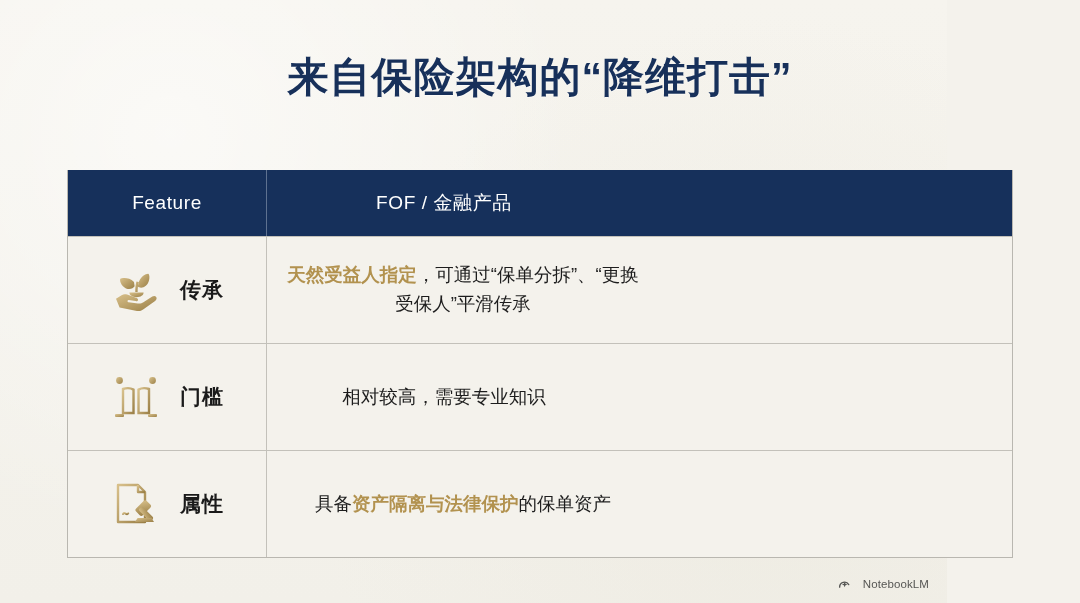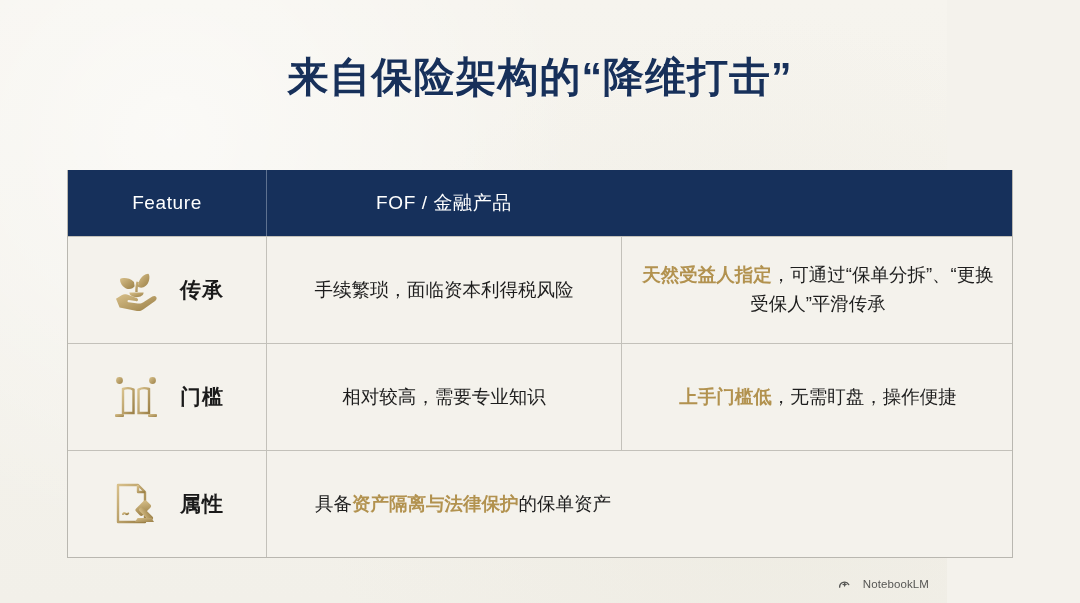--- a/index.html
+++ b/index.html
@@ -180,23 +180,20 @@
             <path d="M28.5 19.6c1.2-7.4 8.4-10.3 9.8-9.9 1.4 0.4 2.3 7.7-2.2 11.8-3.5 3.2-6.9 2.3-8.4 1.1z" fill="url(#g1)"></path>
 
             <path d="M26.4 17.5c-0.9 3.3-1.2 6.6-1.2 10.4h2.4c0-3.7 0.3-6.9 1.2-10z" fill="url(#g1)"></path>
 
             <path d="M19.4 28.6h14.2c0 2.8-3.1 4.6-7.1 4.6s-7.1-1.8-7.1-4.6z" fill="url(#g1)"></path>
 
             <path d="M6 34.8l5.6-3.6c1.9-1.2 3.6-1.3 5.5-0.6l8.9 3.2c1.6 0.6 2.1 1.3 2 2.1-0.1 0.9-1 1.4-2.3 1.2l-6.8-1c-0.8-0.1-1.3 0.3-1.4 0.9-0.1 0.7 0.4 1.2 1.2 1.3l9.1 1.2c2.4 0.3 3.9-0.1 5.6-1.2l8.9-5.7c1.5-1 3.1-0.7 3.9 0.5 0.8 1.2 0.4 2.7-1.1 3.8l-11.6 8.3c-2.5 1.8-4.8 2.2-7.8 1.5L9.6 43.6z" fill="url(#g1)"></path>
           </svg>
         </span>
         <span class="feature-label">传承</span>
-      </div>
-      <div class="td col-2">
-        <span class="cell-text">手续繁琐，面临资本利得税风险</span>
       </div>
       <div class="td col-3">
         <span class="cell-text">
           <span class="gold">天然受益人指定</span><span class="dark">，可通过“保单分拆”、“更换受保人”平滑传承</span>
         </span>
       </div>
     </div>
 
     <div class="trow">
       <div class="td col-1 feature-cell">
@@ -235,25 +232,20 @@
               <rect x="5" y="43" width="9" height="3" rx="1"></rect>
               <rect x="38" y="43" width="9" height="3" rx="1"></rect>
             </g>
           </svg>
         </span>
         <span class="feature-label">门槛</span>
       </div>
       <div class="td col-2">
         <span class="cell-text">相对较高，需要专业知识</span>
       </div>
-      <div class="td col-3">
-        <span class="cell-text">
-          <span class="gold">上手门槛低</span><span class="dark">，无需盯盘，操作便捷</span>
-        </span>
-      </div>
     </div>
 
     <div class="trow">
       <div class="td col-1 feature-cell">
         <span class="feature-icon">
           <svg width="52" height="52" viewBox="0 0 52 52" aria-hidden="true">
             <defs>
               <linearGradient id="g3" x1="0" y1="0" x2="1" y2="1">
                 <stop offset="0%" stop-color="#d8c08a"></stop>
                 <stop offset="100%" stop-color="#9a7f46"></stop>

